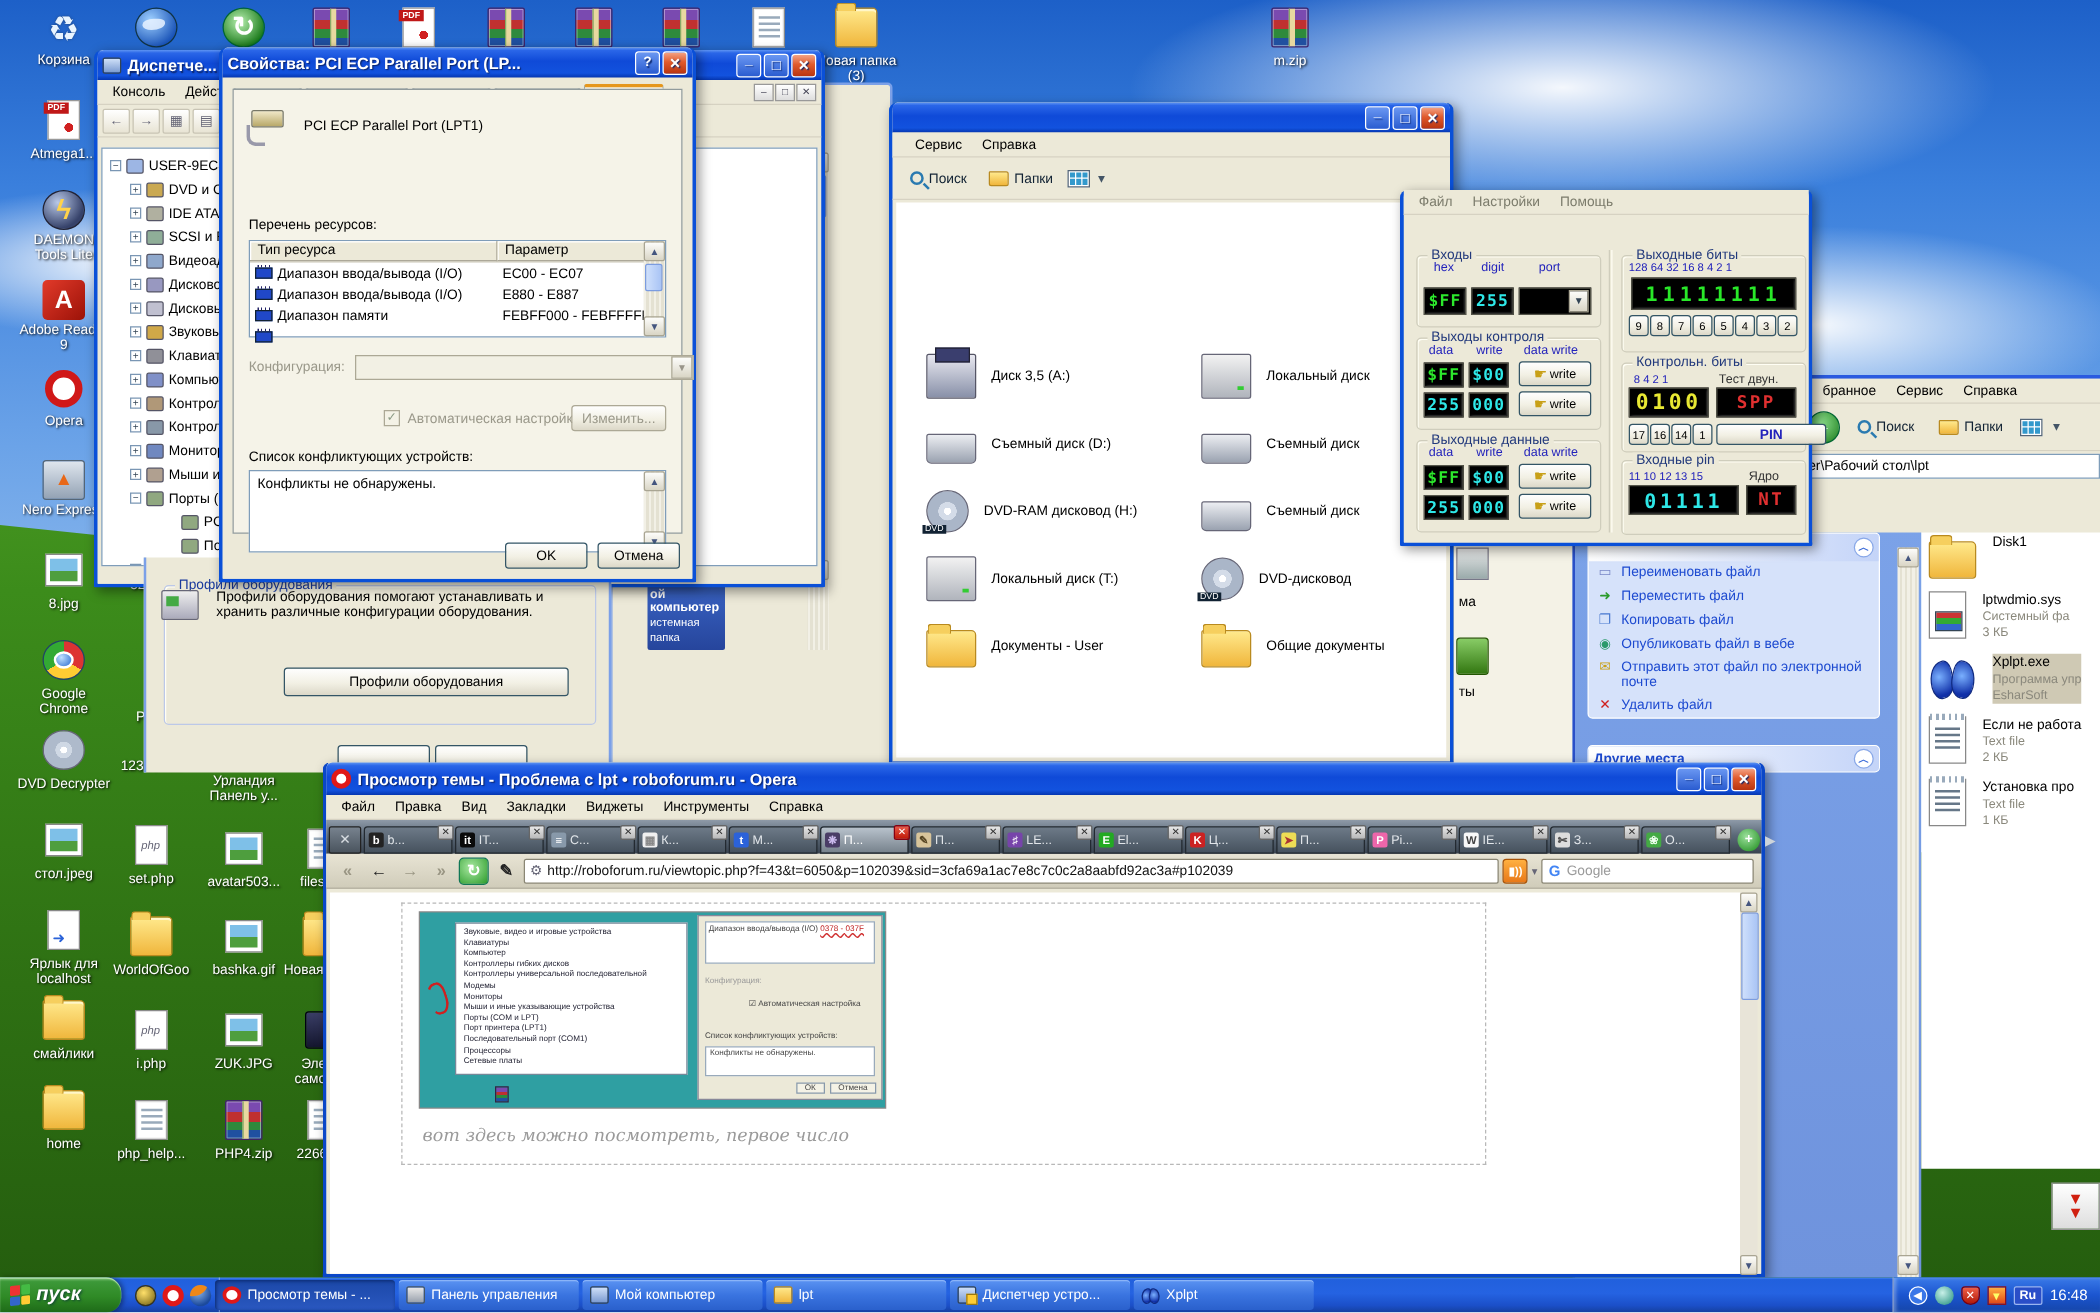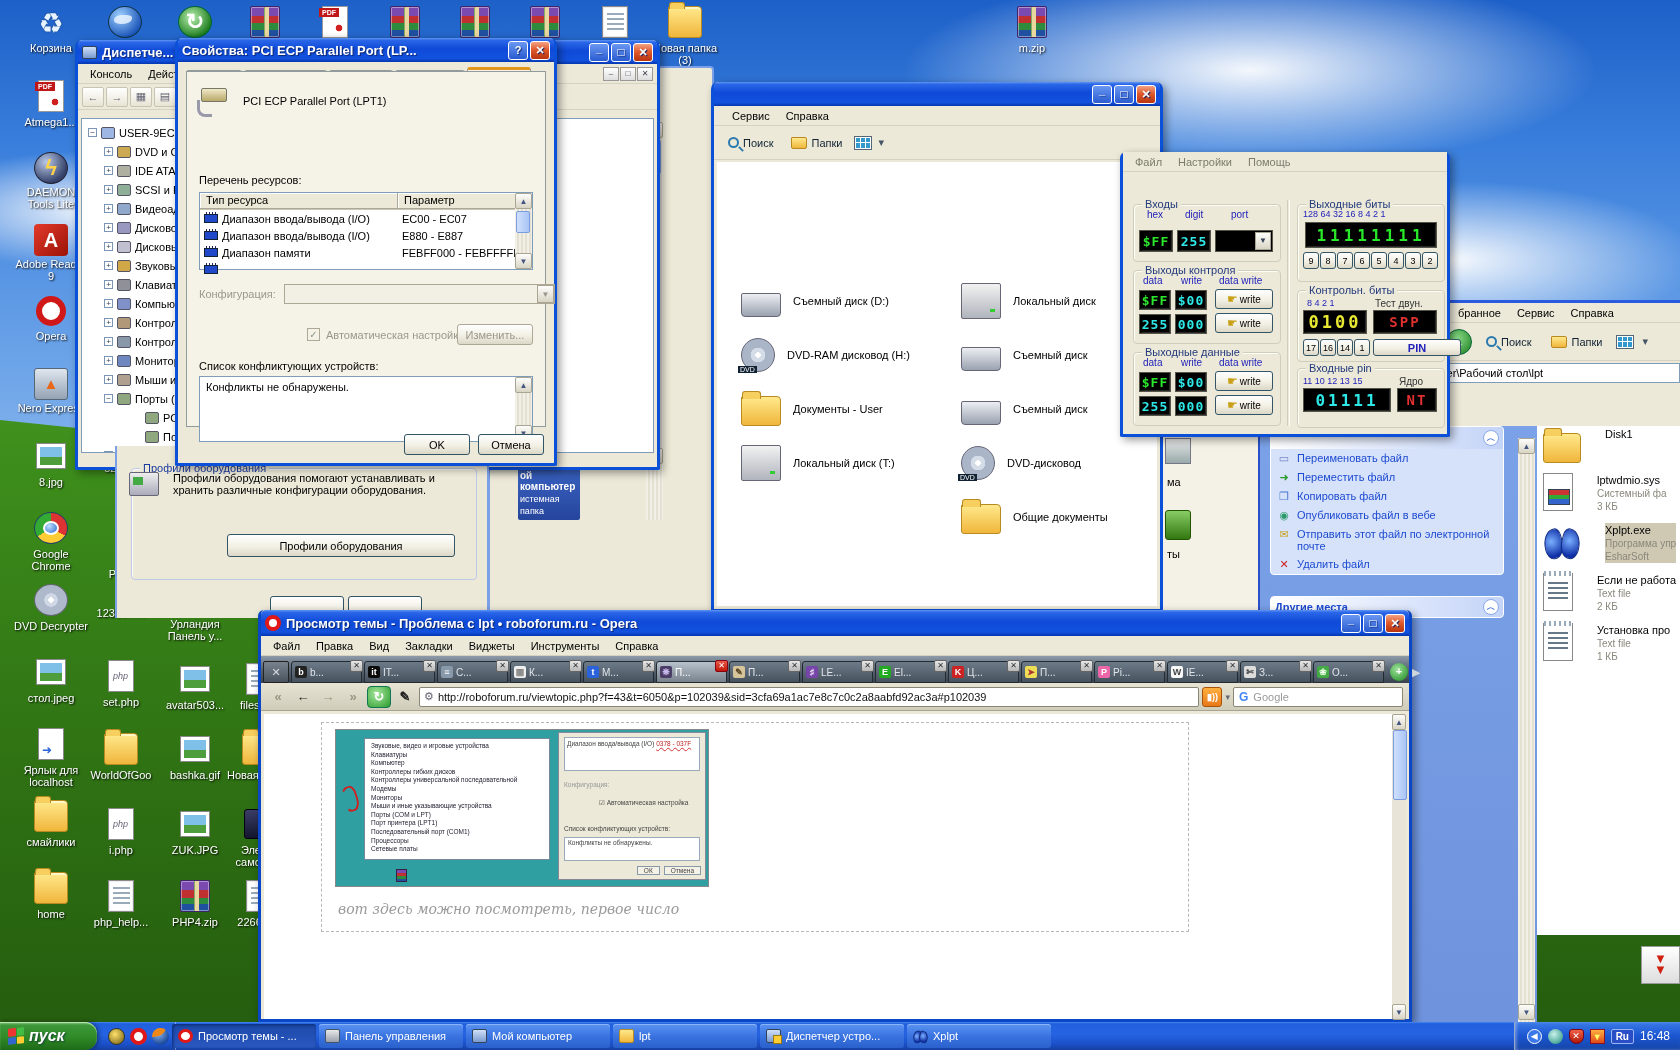--- a/index.html
+++ b/index.html
@@ -163,21 +163,21 @@
 #taskwin .tbox{position:absolute;left:10px;top:6px;width:234px;background:#d6e2fa;border:1px solid #fff;border-radius:4px;overflow:hidden}
 #taskwin .thead{height:22px;background:linear-gradient(90deg,#fff,#c4d4f8);display:flex;align-items:center;justify-content:flex-end;padding-right:4px}
 .chev{width:16px;height:16px;border-radius:50%;background:#fff;border:1px solid #89a8e8;color:#3a6ad8;font-size:9px;font-weight:bold;text-align:center;line-height:14px}
 #taskwin .titem{display:flex;gap:6px;padding:3px 6px;color:#1d4ad0;font-size:11px;cursor:pointer;align-items:flex-start}
 .tic{width:14px;height:13px;flex:none;font-size:11px;line-height:13px;text-align:center;font-style:normal}
 #taskwin .t2{position:absolute;left:10px;top:176px;width:234px;height:22px;background:linear-gradient(90deg,#fff,#c4d4f8);border:1px solid #fff;border-radius:4px;display:flex;align-items:center;padding:0 4px;color:#1d4ad0;font-weight:bold}
 #taskwin .t2 .chev{margin-left:auto}
 #taskwin .vsb{position:absolute;right:2px;top:18px;bottom:0;width:17px}
 
 #filewin{left:1537px;top:418px;width:143px;height:517px;background:#fff;border-top:1px solid #aaa}
-.frow{display:flex;gap:24px;margin:8px 0 10px 6px;cursor:pointer}
+.frow{display:flex;gap:13px;margin:8px 0 10px 6px;cursor:pointer}
 .frow .fnm{font-size:11px;color:#000;line-height:14px}
 .frow .fdt{font-size:10px;color:#8a887c;line-height:13px}
 .frow.selected .ftxt{background:#cfc9b4}
 .fic{width:38px;height:40px;flex:none;position:relative}
 .f-folder{background:linear-gradient(180deg,#ffe98c,#f0b63c);border:1px solid #b98a1f;border-radius:2px 4px 3px 3px;height:30px;margin-top:6px}
 .f-folder::before{content:"";position:absolute;left:0;top:-6px;width:45%;height:7px;background:#f6cf5e;border:1px solid #b98a1f;border-bottom:none;border-radius:3px 3px 0 0}
 .f-sys{background:#fff;border:1px solid #888;width:30px;height:38px}
 .f-sys::after{content:"";position:absolute;left:4px;bottom:5px;width:20px;height:14px;background:linear-gradient(180deg,#c33 33%,#3a3 33% 66%,#36c 66%);border:1px solid #345}
 .f-note{background:#fff;border:1px solid #888;width:30px;height:38px}
 .f-note::before{content:"";position:absolute;left:4px;top:8px;width:20px;height:2px;background:#678;box-shadow:0 5px 0 #678,0 10px 0 #678,0 15px 0 #678}
@@ -685,40 +685,44 @@
           <i></i>
           <i></i>
           <i></i>
           <i></i>
         </span>
       <span style="color:#456">▾</span>
     </div>
     <div class="cont">
       <div class="abs" style="left:24px;top:112px;width:212px">
 
+          <div class="drv">
+            <span class="dic dv-floppy"></span>
+            <span class="dlab">Диск 3,5 (А:)</span>
+          </div>
 
           <div class="drv">
             <span class="dic dv-rem"></span>
             <span class="dlab">Съемный диск (D:)</span>
           </div>
 
 
           <div class="drv">
             <span class="dic dv-dvd"></span>
             <span class="dlab">DVD-RAM дисковод (H:)</span>
           </div>
 
           <div class="drv">
+            <span class="dic dv-hdd"></span>
+            <span class="dlab">Локальный диск (T:)</span>
+          </div>
+
+          <div class="drv">
             <span class="dic dv-folder"></span>
             <span class="dlab">Документы - User</span>
-          </div>
-
-          <div class="drv">
-            <span class="dic dv-hdd"></span>
-            <span class="dlab">Локальный диск (T:)</span>
           </div>
 
       </div>
       <div class="abs" style="left:244px;top:112px;width:205px">
 
           <div class="drv">
             <span class="dic dv-hdd"></span>
             <span class="dlab">Локальный диск</span>
           </div>
 

